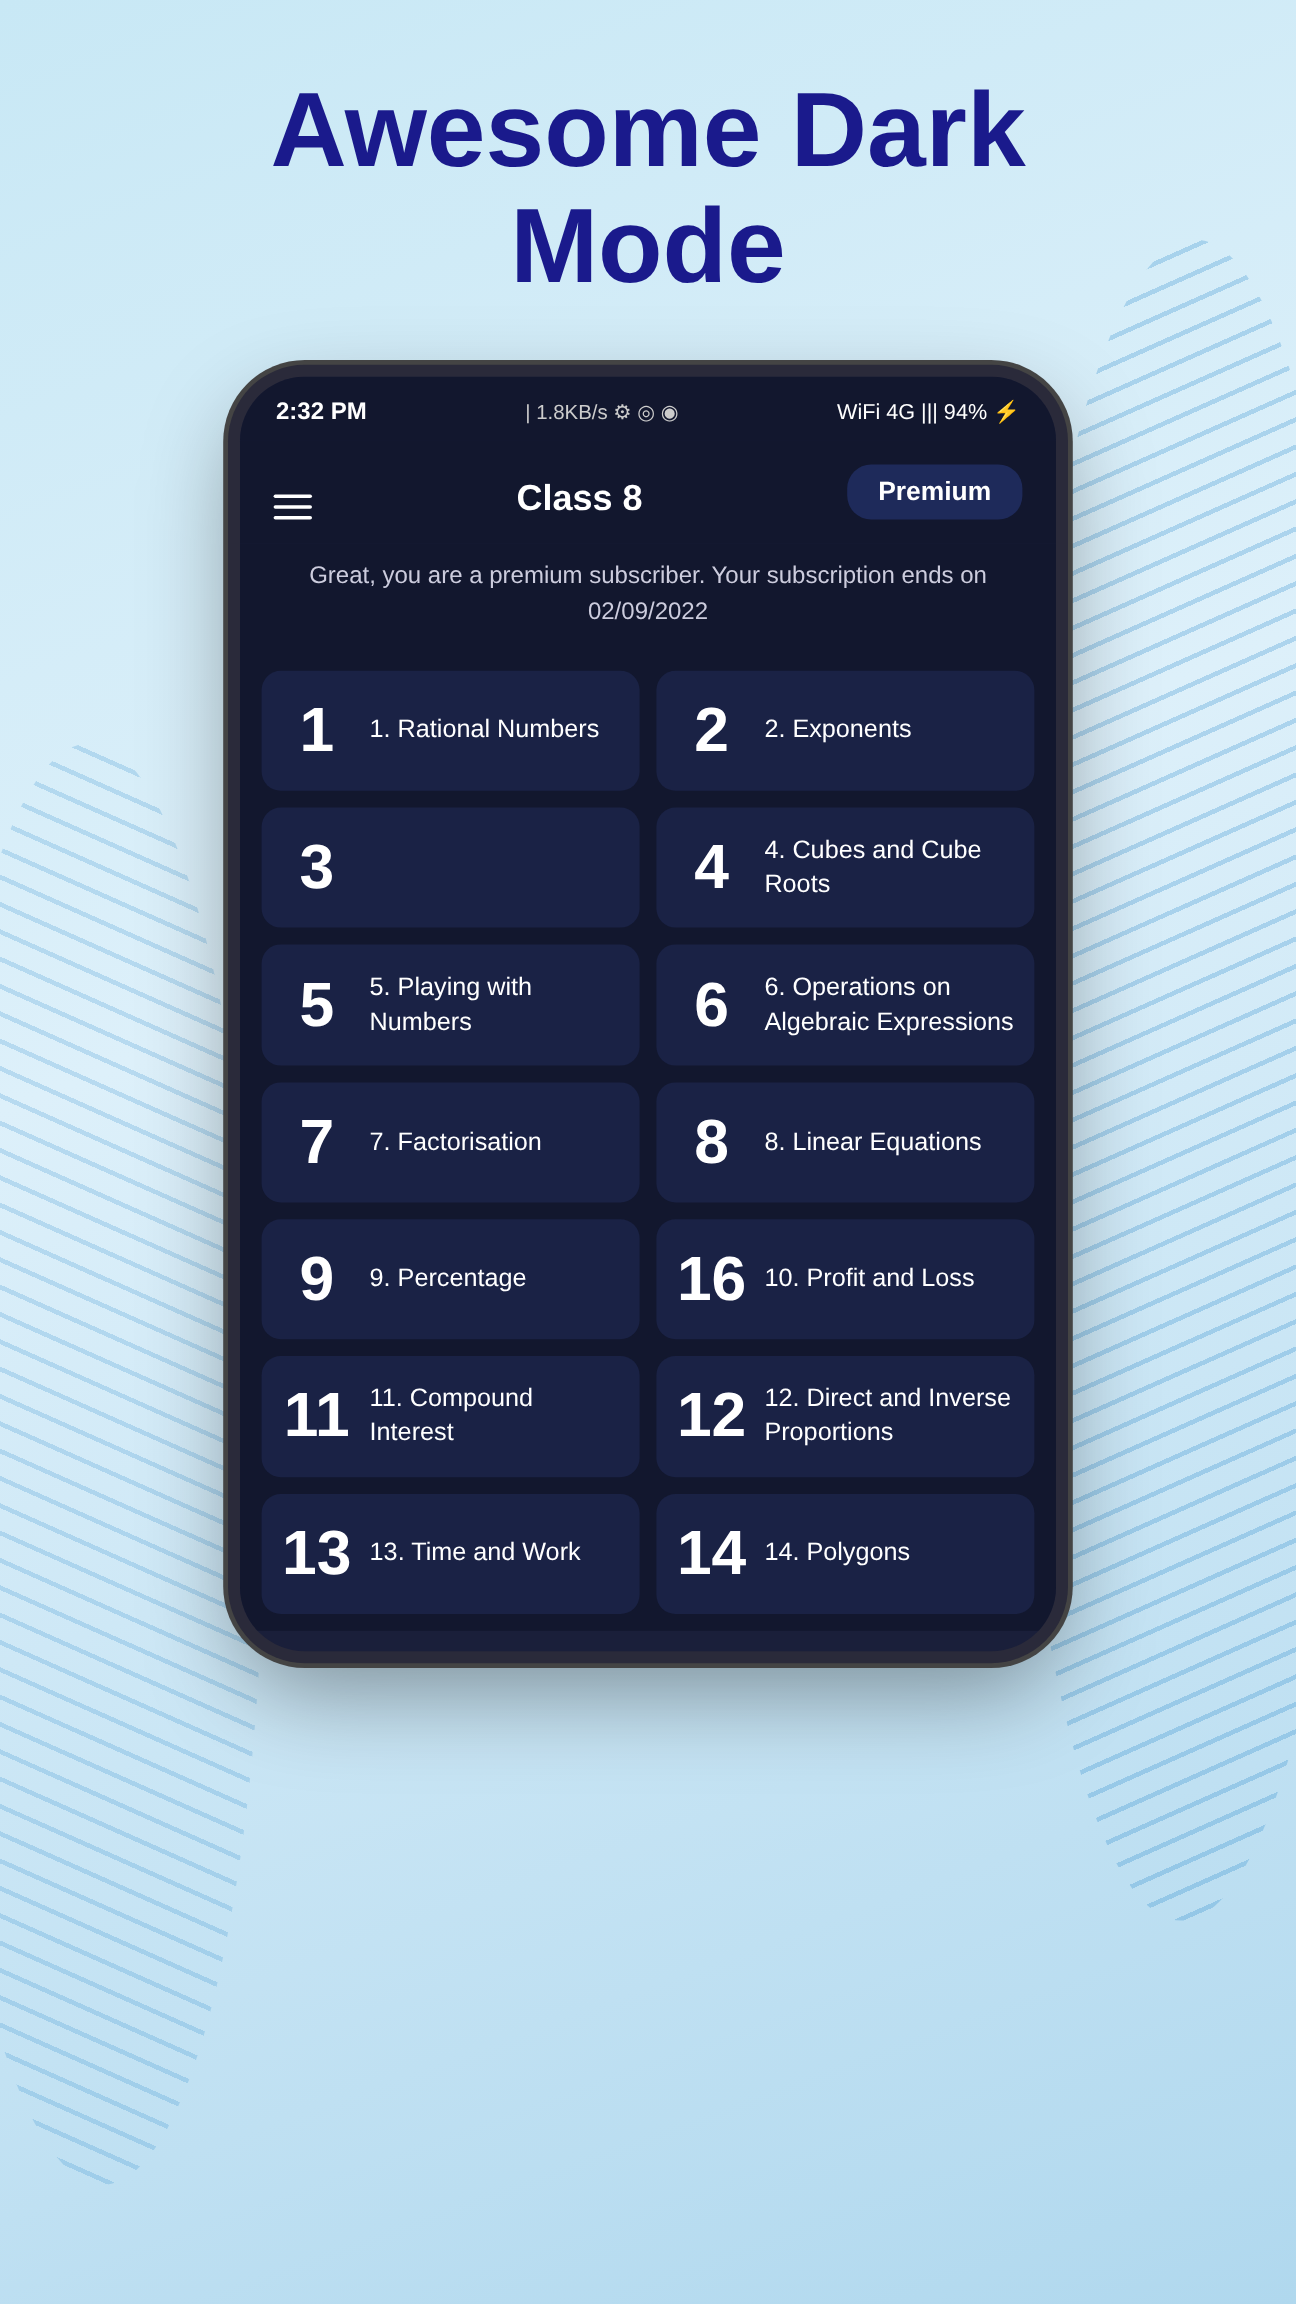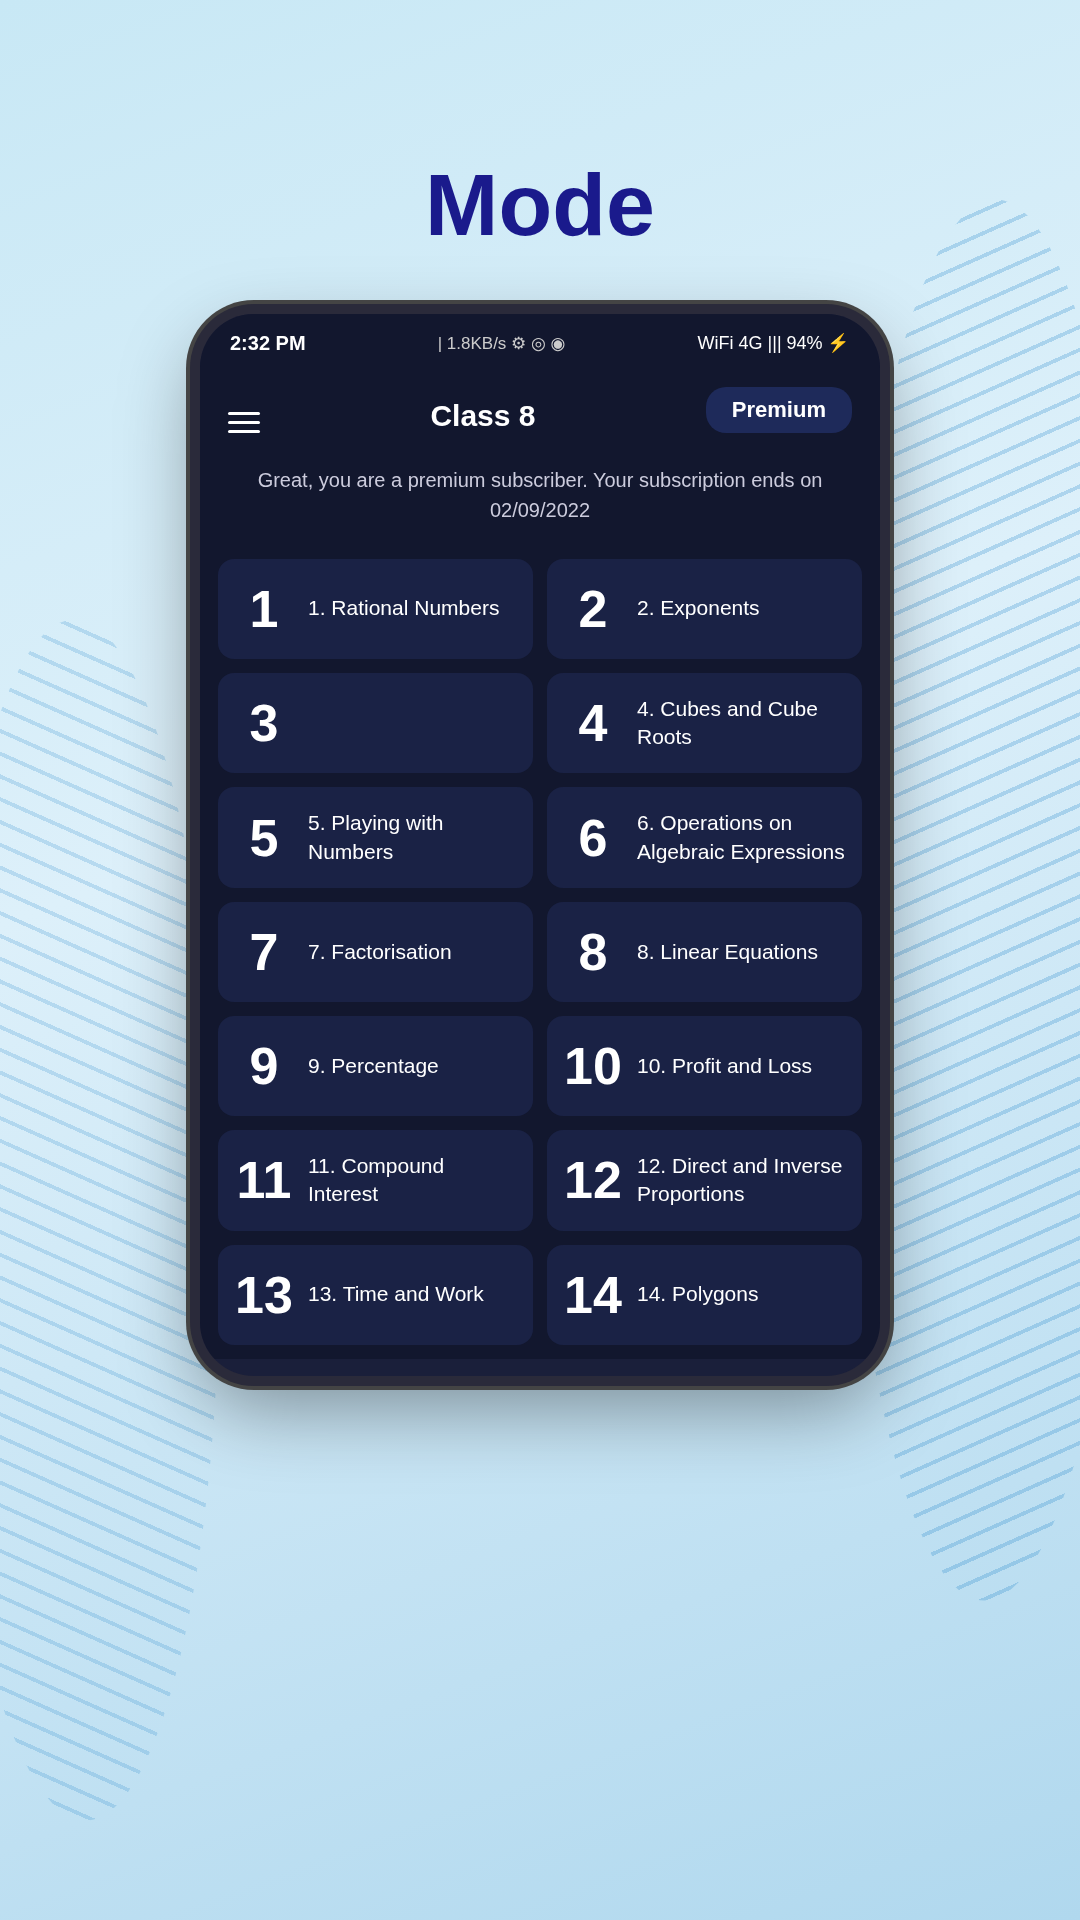--- a/index.html
+++ b/index.html
@@ -202,21 +202,21 @@
       color: #fff;
       font-size: 21px;
       font-weight: 500;
       line-height: 1.35;
     }
   </style>
 </head>
 <body>
 
 <h1 class="page-title">
-  <br>
+  <span>Awesome Dark</span><br>
   <span>Mode</span>
 </h1>
 
 <div class="phone-frame">
 
   <div class="status-bar">
     <span class="status-time">2:32 PM</span>
     <span style="color:#ccc;font-size:17px;">| 1.8KB/s ⚙ ◎ ◉</span>
     <span class="status-icons">WiFi  4G  |||  94% ⚡</span>
   </div>
@@ -265,21 +265,21 @@
       </div>
       <div class="chapter-card">
         <div class="chapter-num">8</div>
         <div class="chapter-title">8. Linear Equations</div>
       </div>
       <div class="chapter-card">
         <div class="chapter-num">9</div>
         <div class="chapter-title">9. Percentage</div>
       </div>
       <div class="chapter-card">
-        <div class="chapter-num">10</div>
+        <div class="chapter-num">16</div>
         <div class="chapter-title">10. Profit and Loss</div>
       </div>
       <div class="chapter-card">
         <div class="chapter-num">11</div>
         <div class="chapter-title">11. Compound Interest</div>
       </div>
       <div class="chapter-card">
         <div class="chapter-num">12</div>
         <div class="chapter-title">12. Direct and Inverse Proportions</div>
       </div>

